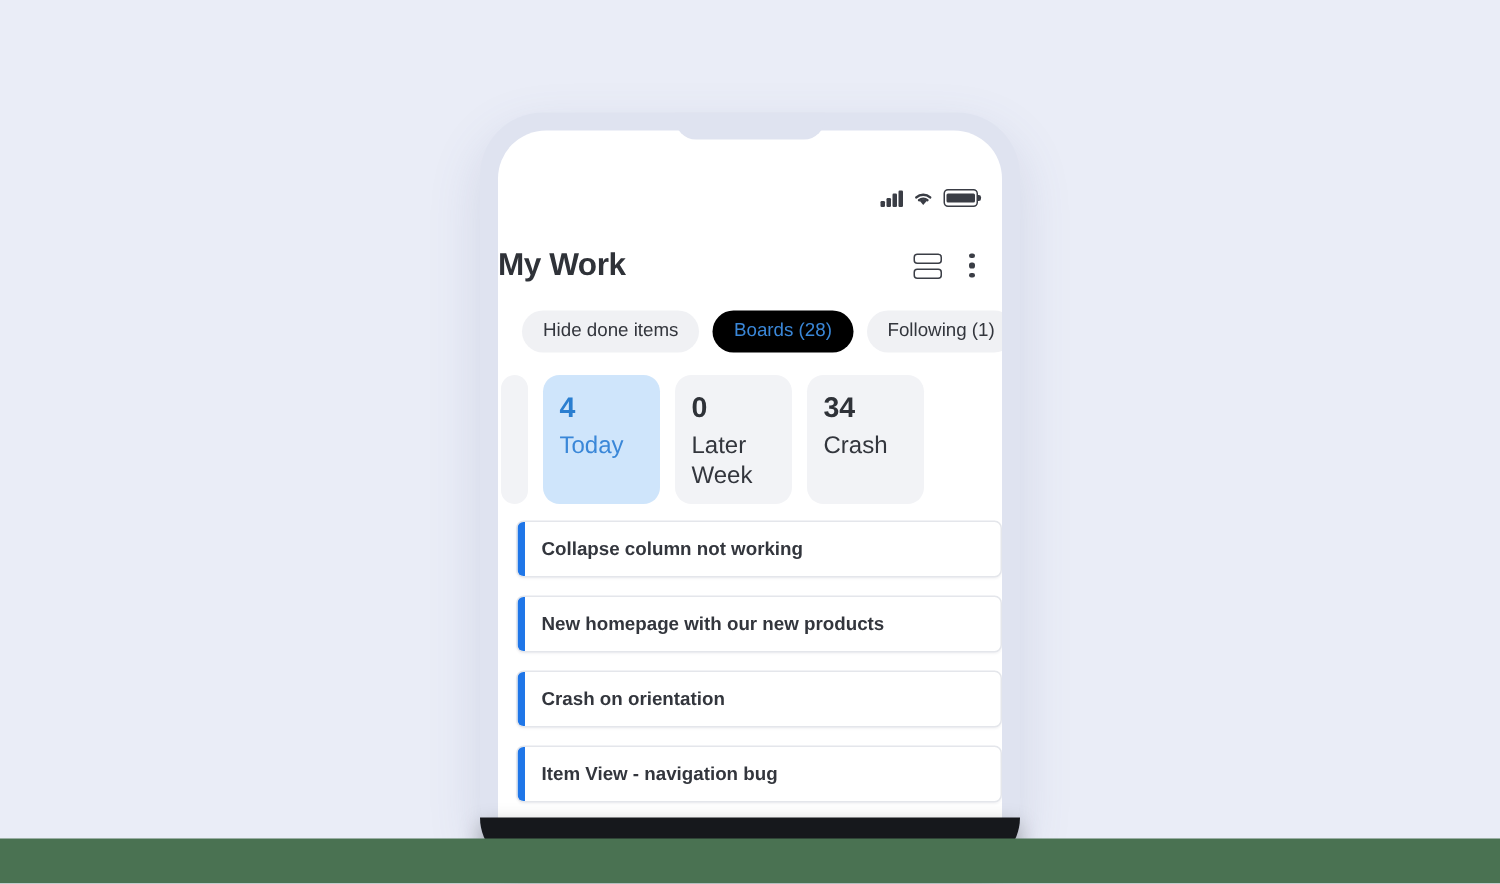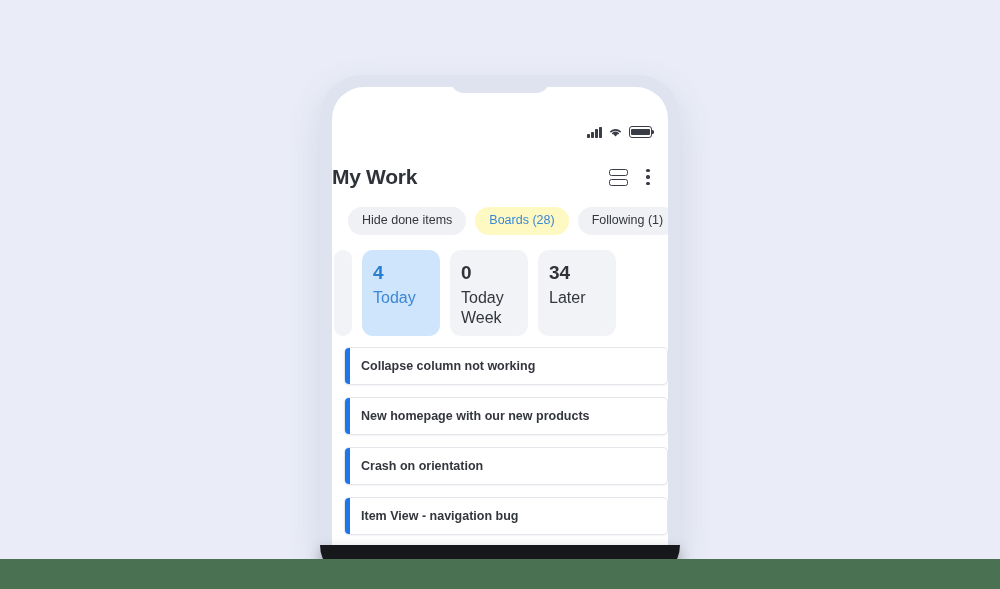--- a/index.html
+++ b/index.html
@@ -194,21 +194,21 @@
     padding: 7px 14px;
     border-radius: 17px;
     font-size: 12.5px;
     color: #33363d;
     background: #f0f1f4;
     white-space: nowrap;
     cursor: pointer;
     line-height: 1.1;
   }
   .chip.active {
-    background: #fef9c3;
+    background: #000000;
     color: #3a87d8;
   }
 
   
   .cards-row {
     position: absolute;
     top: 163px;
     left: 0;
     width: 336px;
     height: 90px;
@@ -338,26 +338,26 @@
       <div class="stat-card partial-left"></div>
 
       <div class="stat-card active">
         <div class="stat-num">4</div>
         <div class="stat-label">Today</div>
       </div>
 
 
       <div class="stat-card">
         <div class="stat-num">0</div>
-        <div class="stat-label">Today Week</div>
+        <div class="stat-label">Later Week</div>
       </div>
 
       <div class="stat-card">
         <div class="stat-num">34</div>
-        <div class="stat-label">Later</div>
+        <div class="stat-label">Crash</div>
       </div>
     </div>
 
     <div class="task-list">
       <div class="task-item">
         <div class="task-accent"></div>
         <div class="task-title">Collapse column not working</div>
       </div>
       <div class="task-item">
         <div class="task-accent"></div>

